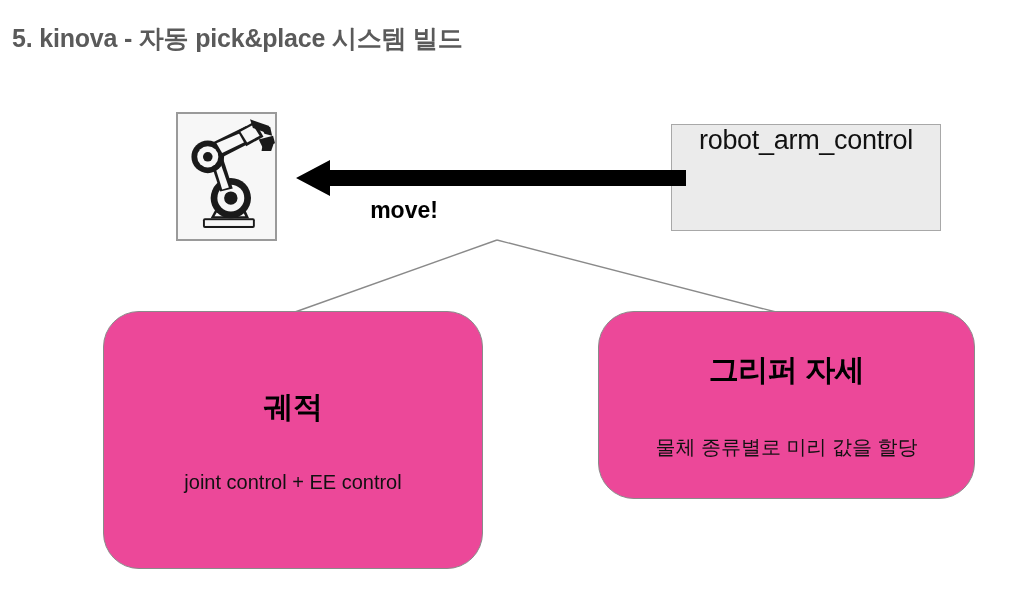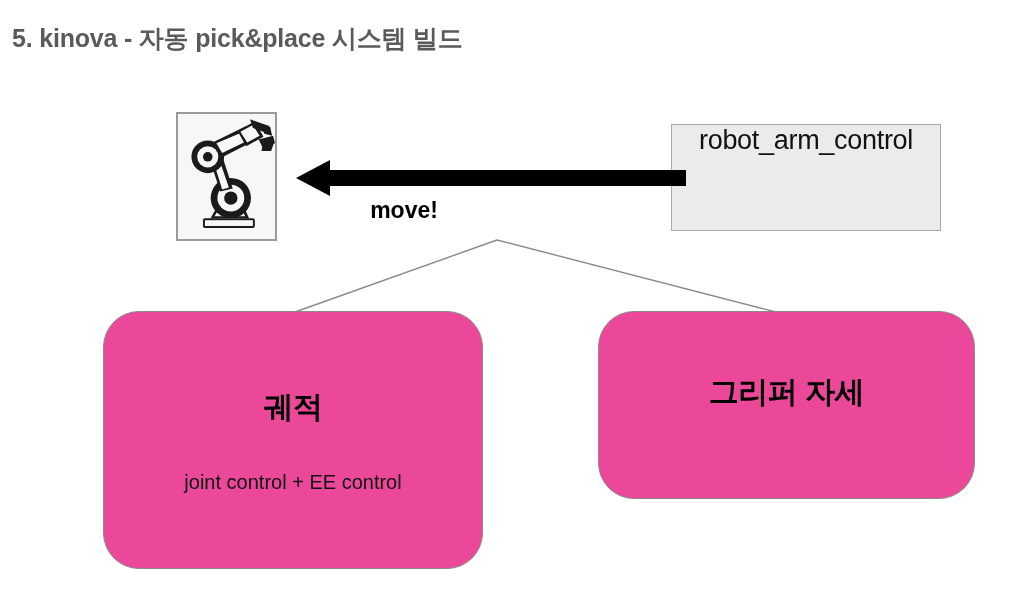--- a/index.html
+++ b/index.html
@@ -195,13 +195,14 @@
   <line x1="497" y1="240" x2="776" y2="312" stroke="#8a8a8a" stroke-width="1.4"></line>
 </svg>
 
 <div class="leaf-box left">
   <div class="leaf-title">궤적</div>
   <div class="leaf-sub">joint control + EE control</div>
 </div>
 
 <div class="leaf-box right">
   <div class="leaf-title">그리퍼 자세</div>
+  <div class="leaf-sub">물체 종류별로 미리 값을 할당</div>
 </div>
 
 </body></html>

